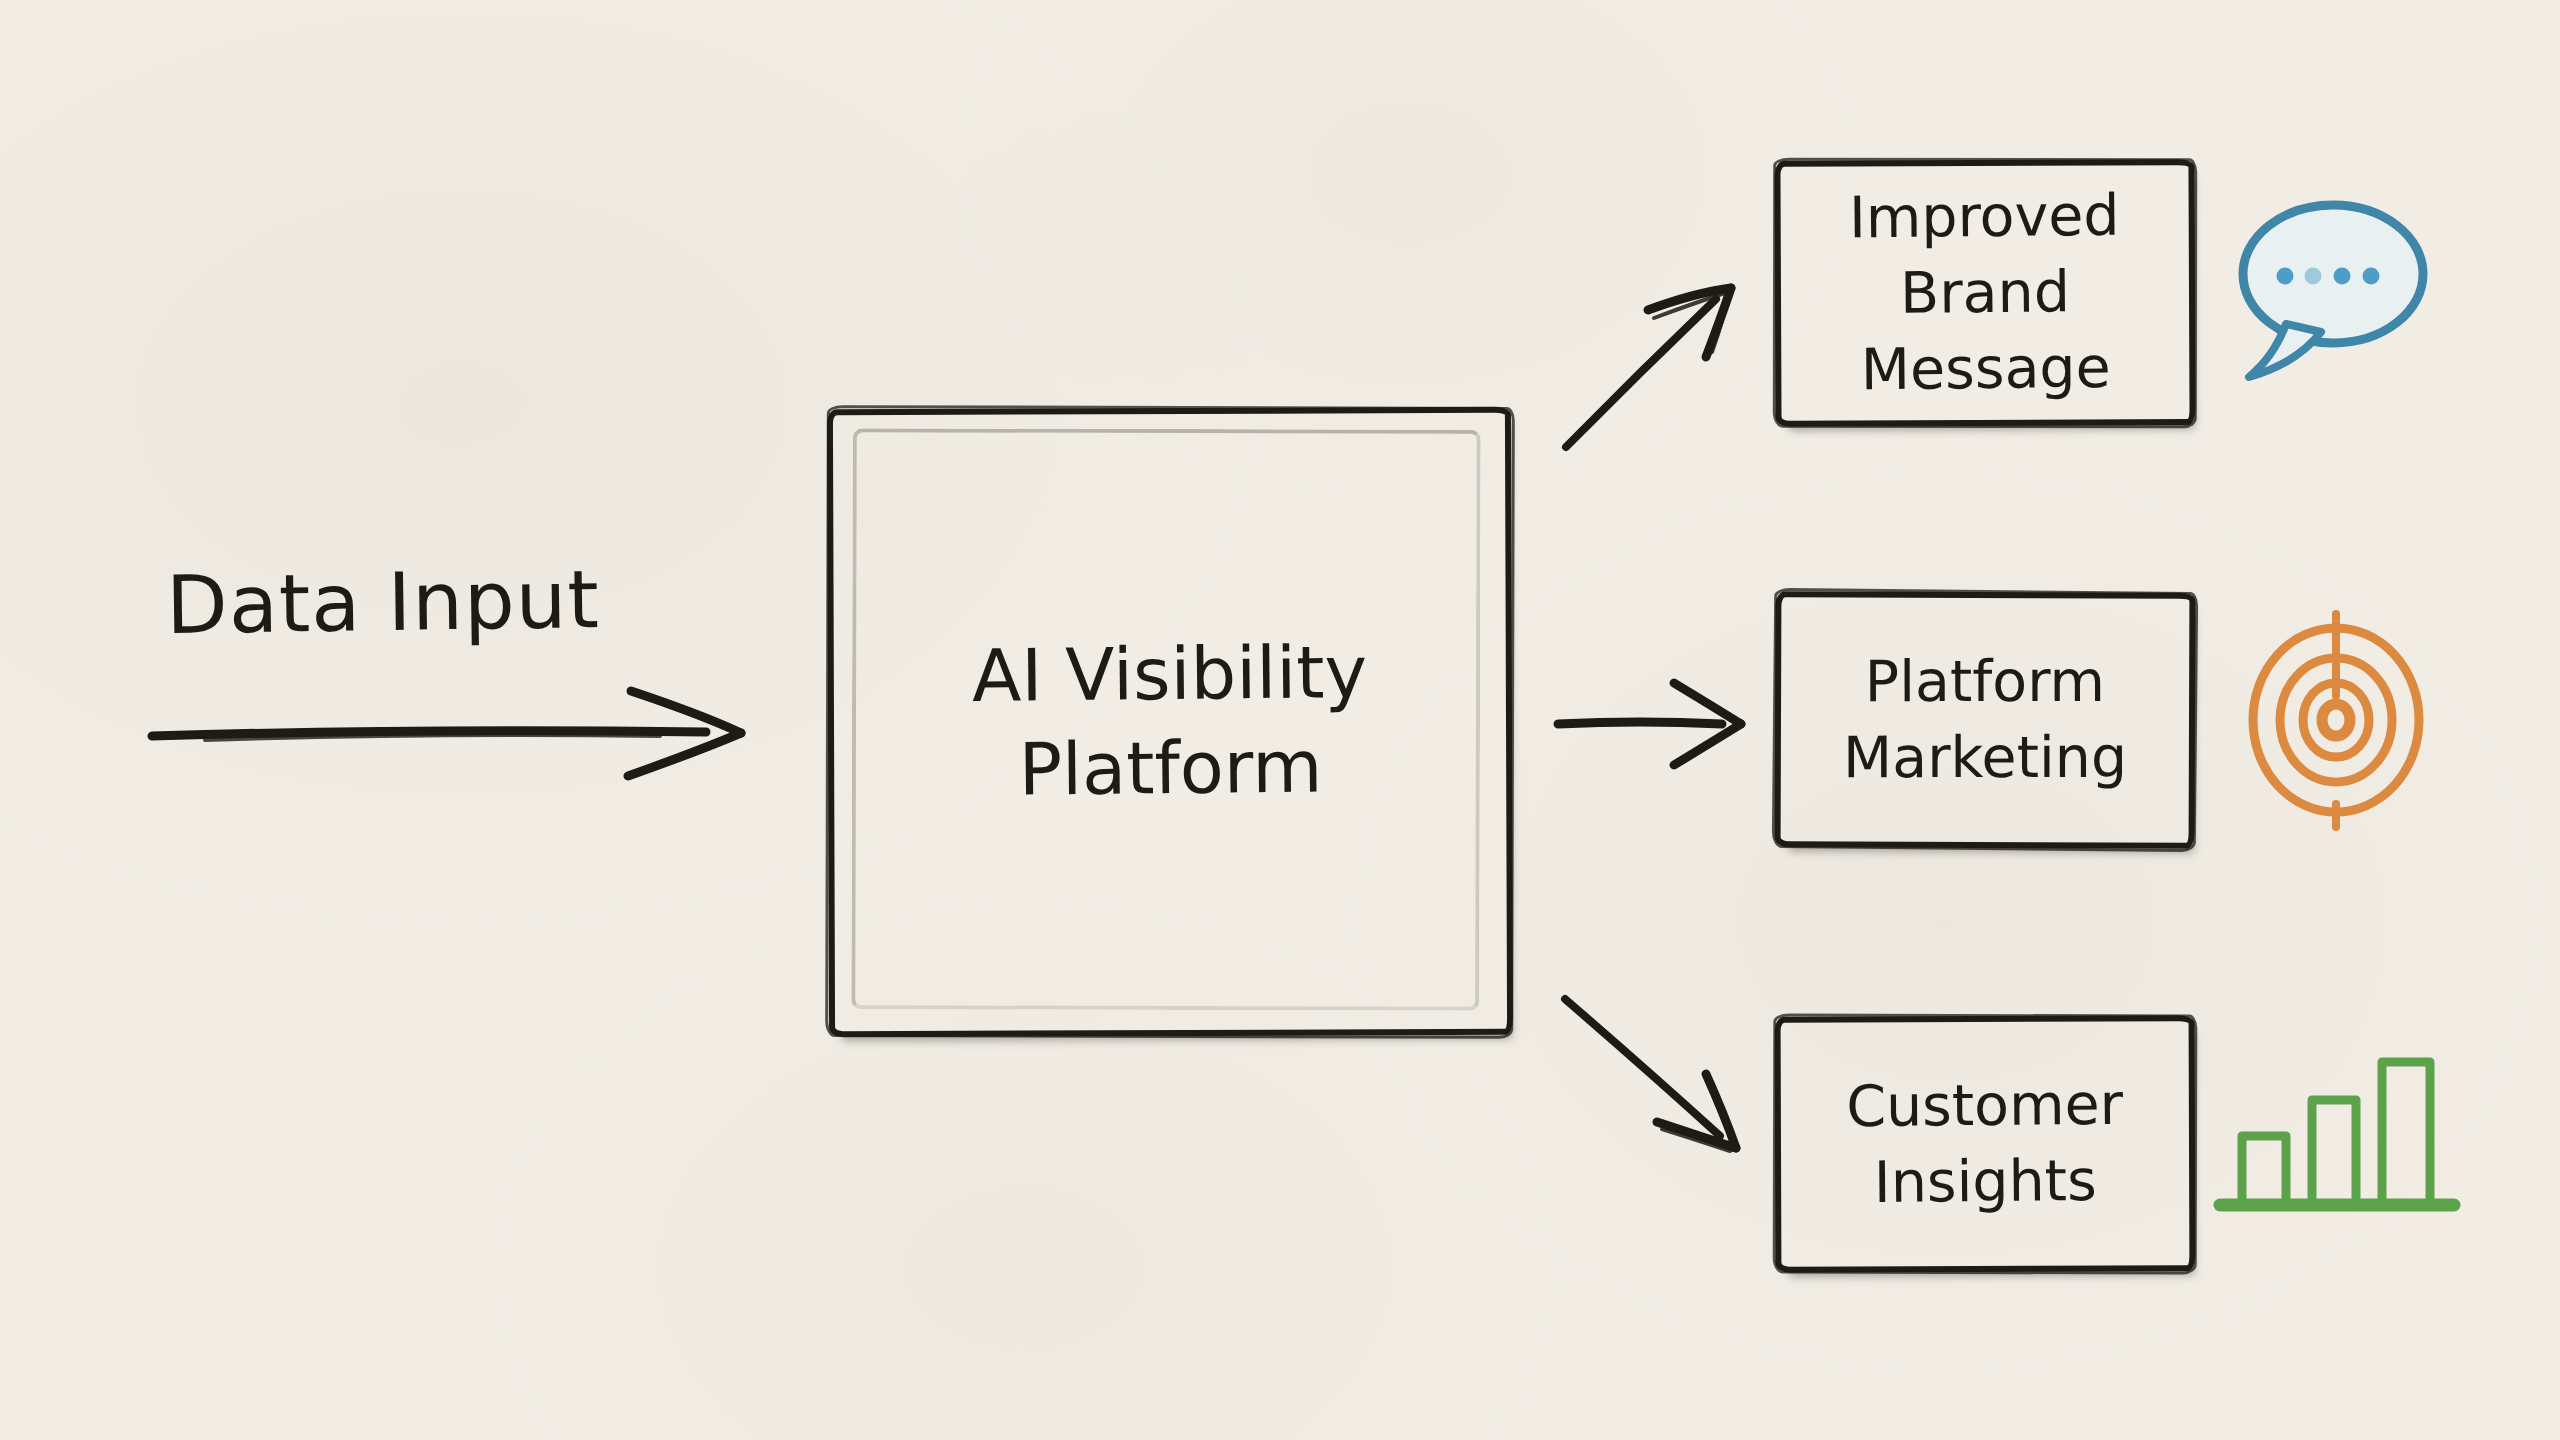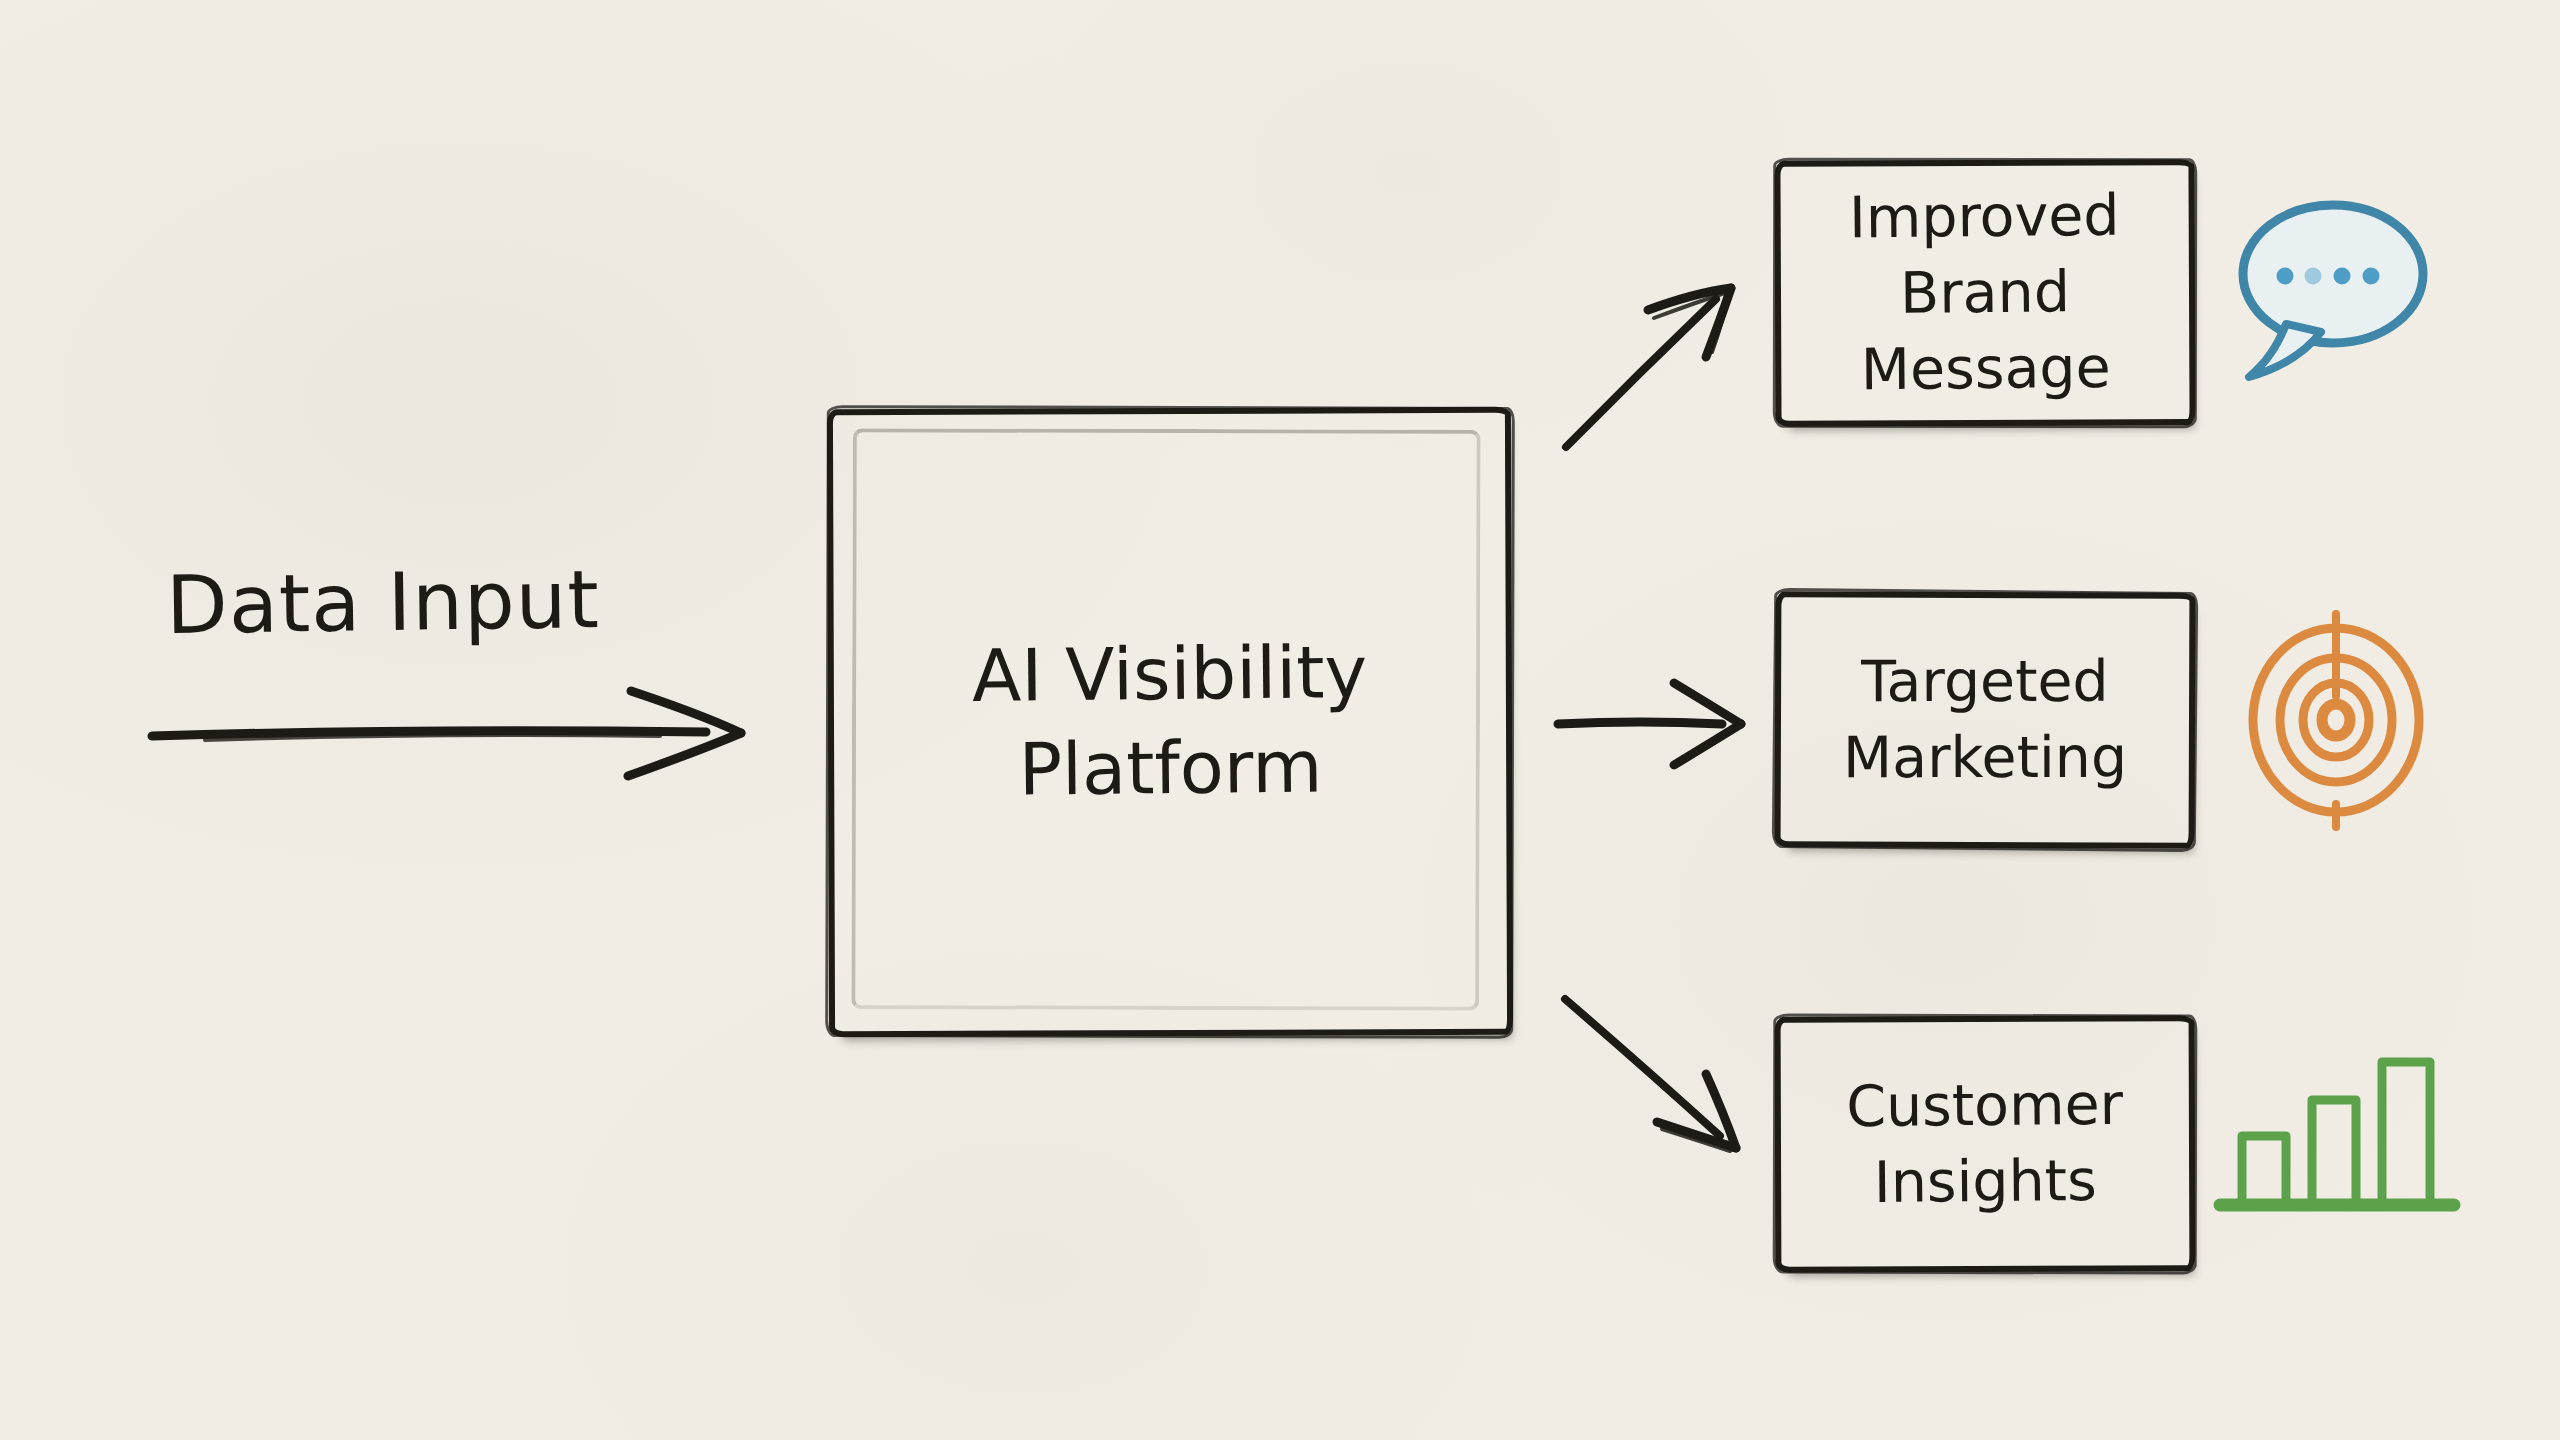--- a/index.html
+++ b/index.html
@@ -121,21 +121,21 @@
 
   <div class="sketch-box center-box">
     <div class="inner-gray"></div>
     <div class="label center-label">AI Visibility Platform</div>
   </div>
 
   <div class="sketch-box out-box out-box-1">
     <div class="label out-label">Improved Brand Message</div>
   </div>
   <div class="sketch-box out-box out-box-2">
-    <div class="label out-label">Targeted Marketing</div>
+    <div class="label out-label">Platform Marketing</div>
   </div>
   <div class="sketch-box out-box out-box-3">
     <div class="label out-label">Customer Insights</div>
   </div>
 
   <svg class="icon-svg bubble-icon" width="206" height="192" viewBox="0 0 206 192" aria-hidden="true">
     <ellipse cx="101" cy="82" rx="90" ry="69" fill="var(--blue-fill)" stroke="var(--blue)" stroke-width="9"></ellipse>
     <path d="M54 132 C45 156 33 172 17 185 C52 175 75 158 89 140 Z" fill="var(--blue-fill)" stroke="var(--blue)" stroke-width="8" stroke-linejoin="round"></path>
     <circle cx="53" cy="84" r="8.5" fill="var(--blue-dot)"></circle>
     <circle cx="81" cy="84" r="8.5" fill="var(--blue-dot-light)"></circle>

